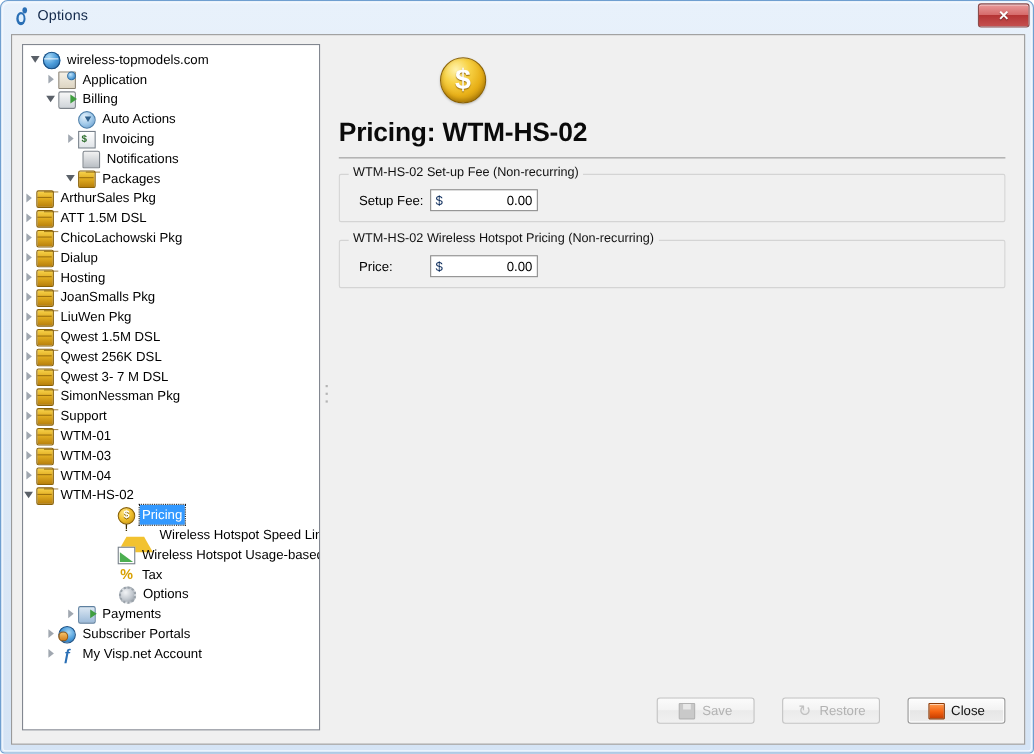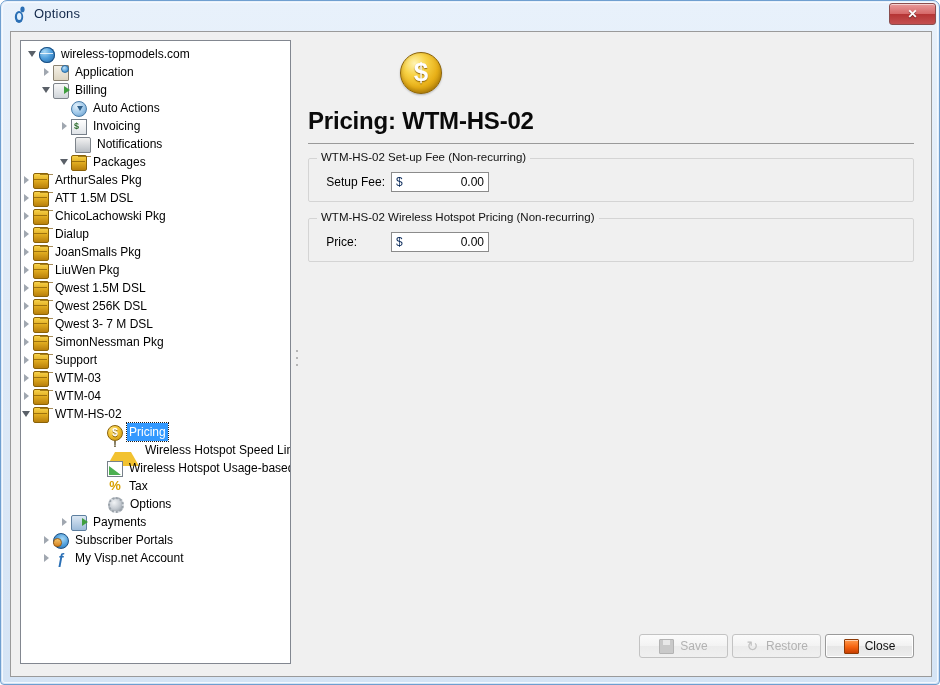--- a/index.html
+++ b/index.html
@@ -497,21 +497,21 @@
     flex: 1 1 auto;
     text-align: right;
   }
 
   
   .footer {
     position: absolute;
     right: 8px;
     bottom: 6px;
     display: flex;
-    gap: 4px;
+    gap: 25px;
   }
   .btn {
     width: 89px; height: 24px;
     border: 1px solid #c3c3c3;
     border-radius: 3px;
     background: linear-gradient(to bottom, #fbfbfb 0%, #f3f3f3 48%, #ebebeb 50%, #f0f0f0 100%);
     box-sizing: border-box;
     display: flex;
     align-items: center;
     justify-content: center;
@@ -630,20 +630,25 @@
             <span class="tlabel">ChicoLachowski Pkg</span>
           </div>
           <div class="tnode lv3">
             <span class="expander collapsed"></span>
             <span class="ticon ic-pkg"></span>
             <span class="tlabel">Dialup</span>
           </div>
           <div class="tnode lv3">
             <span class="expander collapsed"></span>
             <span class="ticon ic-pkg"></span>
+            <span class="tlabel">Hosting</span>
+          </div>
+          <div class="tnode lv3">
+            <span class="expander collapsed"></span>
+            <span class="ticon ic-pkg"></span>
             <span class="tlabel">JoanSmalls Pkg</span>
           </div>
           <div class="tnode lv3">
             <span class="expander collapsed"></span>
             <span class="ticon ic-pkg"></span>
             <span class="tlabel">LiuWen Pkg</span>
           </div>
           <div class="tnode lv3">
             <span class="expander collapsed"></span>
             <span class="ticon ic-pkg"></span>
@@ -661,20 +666,25 @@
           </div>
           <div class="tnode lv3">
             <span class="expander collapsed"></span>
             <span class="ticon ic-pkg"></span>
             <span class="tlabel">SimonNessman Pkg</span>
           </div>
           <div class="tnode lv3">
             <span class="expander collapsed"></span>
             <span class="ticon ic-pkg"></span>
             <span class="tlabel">Support</span>
+          </div>
+          <div class="tnode lv3">
+            <span class="expander collapsed"></span>
+            <span class="ticon ic-pkg"></span>
+            <span class="tlabel">WTM-01</span>
           </div>
           <div class="tnode lv3">
             <span class="expander collapsed"></span>
             <span class="ticon ic-pkg"></span>
             <span class="tlabel">WTM-03</span>
           </div>
           <div class="tnode lv3">
             <span class="expander collapsed"></span>
             <span class="ticon ic-pkg"></span>
             <span class="tlabel">WTM-04</span>

